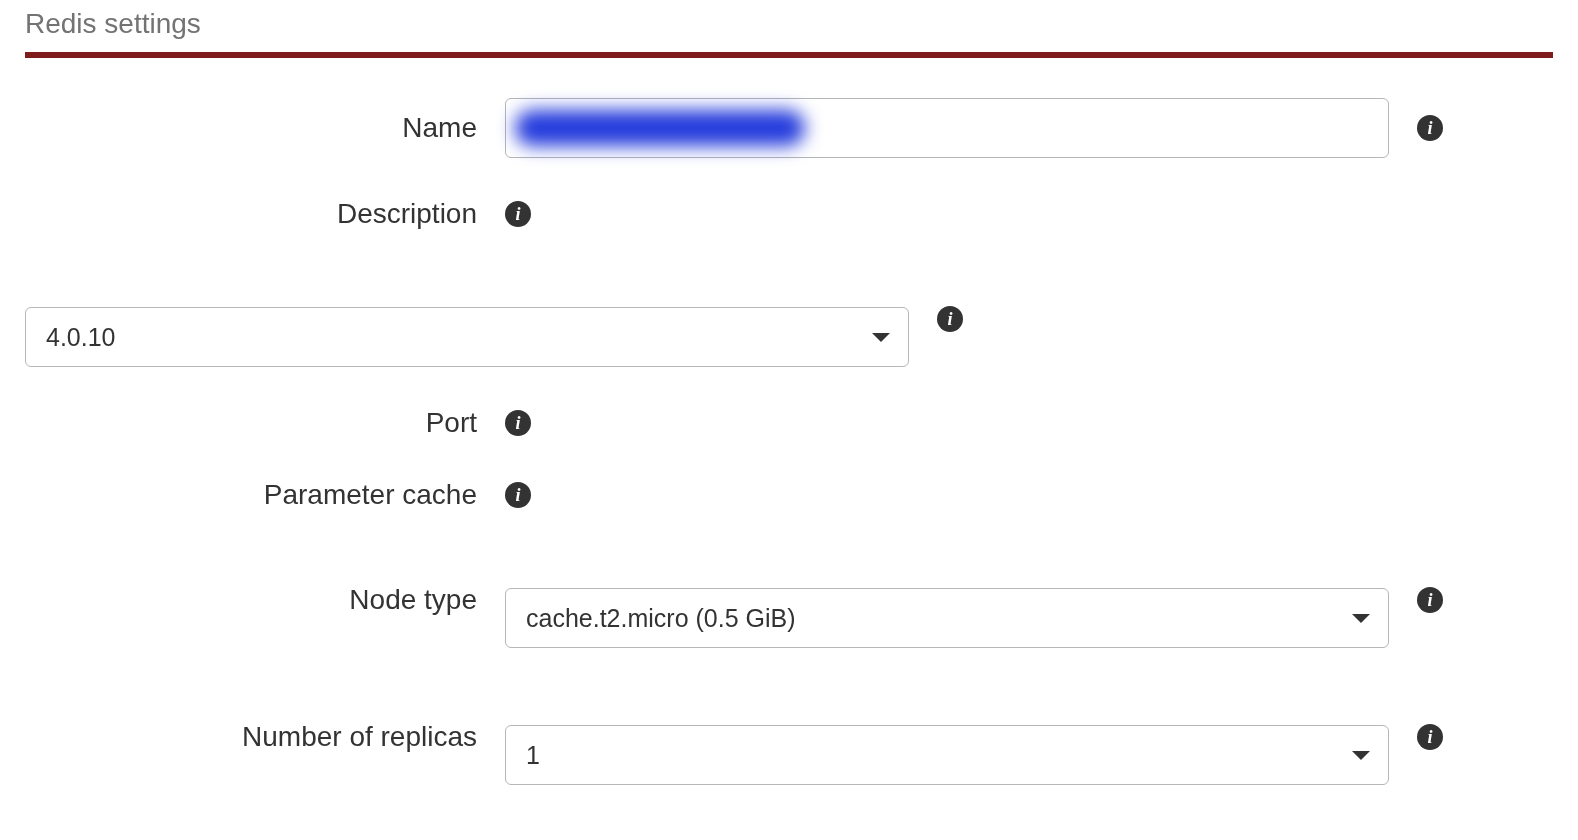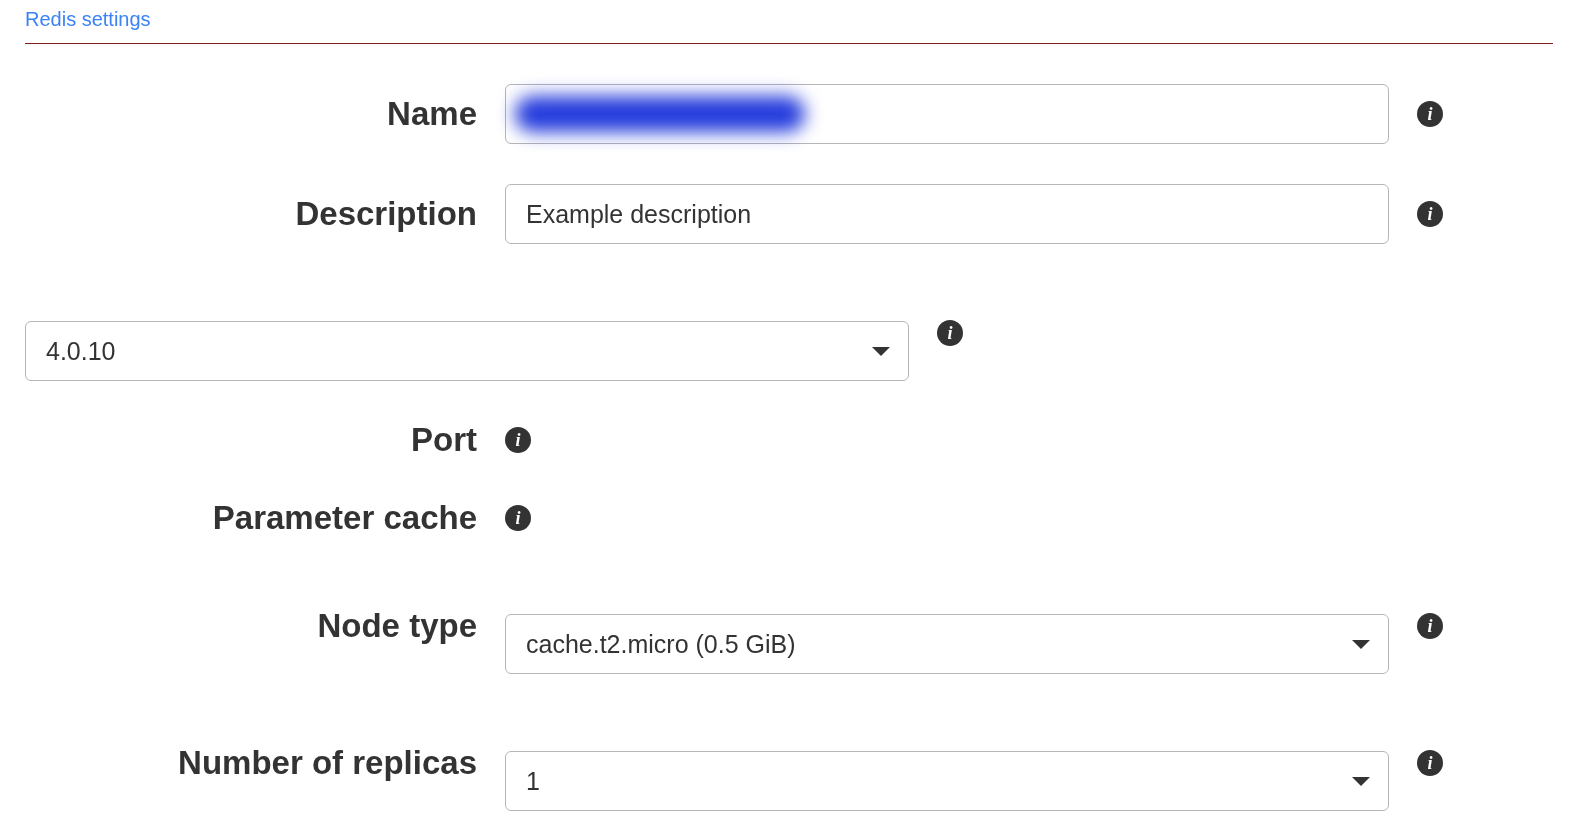--- a/index.html
+++ b/index.html
@@ -11,42 +11,42 @@
       font-family: "Helvetica Neue", Helvetica, Arial, sans-serif;
       background: #fff;
       color: #333;
       padding: 0;
     }
     .page {
       width: 1578px;
       padding: 0 25px;
     }
     .section-title {
-      font-size: 20px;
+      font-size: 28px;
       font-weight: 400;
-      color: #3b82f6;
+      color: #737373;
       padding: 8px 0 12px 0;
-      border-bottom: 1px solid #7f1d1d;
+      border-bottom: 6px solid #7f1d1d;
       margin-bottom: 40px;
     }
     .form {
       display: flex;
       flex-direction: column;
       gap: 40px;
     }
     .form-row {
       display: flex;
       align-items: center;
       gap: 28px;
     }
     .form-label {
       width: 452px;
       text-align: right;
-      font-size: 33px;
-      font-weight: 700;
+      font-size: 28px;
+      font-weight: 400;
       color: #333;
       flex-shrink: 0;
     }
     .control-wrap {
       position: relative;
       width: 884px;
       flex-shrink: 0;
     }
     .text-input,
     .select-box {
@@ -123,23 +123,20 @@
       <div class="form-label">Name</div>
       <div class="control-wrap">
         <input type="text" class="text-input" value="" style="">
         <div class="redacted"></div>
       </div>
       <span class="info-icon">i</span>
     </div>
 
     <div class="form-row">
       <div class="form-label">Description</div>
-      <div class="control-wrap">
-        <input type="text" class="text-input" value="Example description" style="">
-      </div>
       <span class="info-icon">i</span>
     </div>
 
     <div class="form-row">
       <div class="control-wrap">
         <div class="select-box">
           <span class="select-value">4.0.10</span>
           <span class="caret-icon"></span>
         </div>
       </div>

